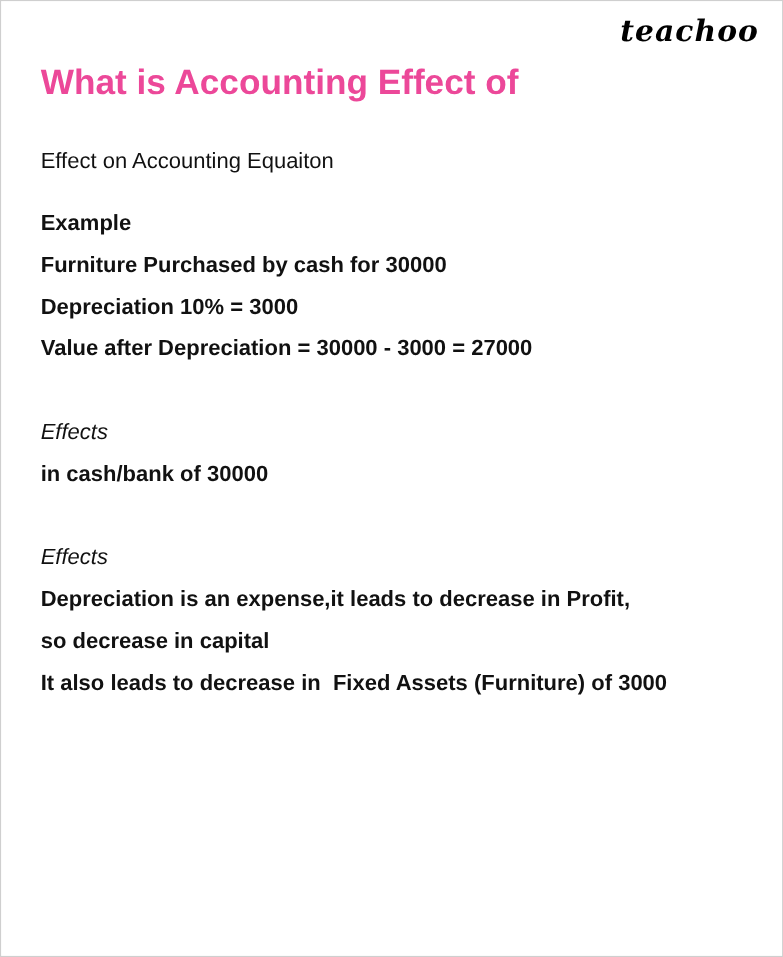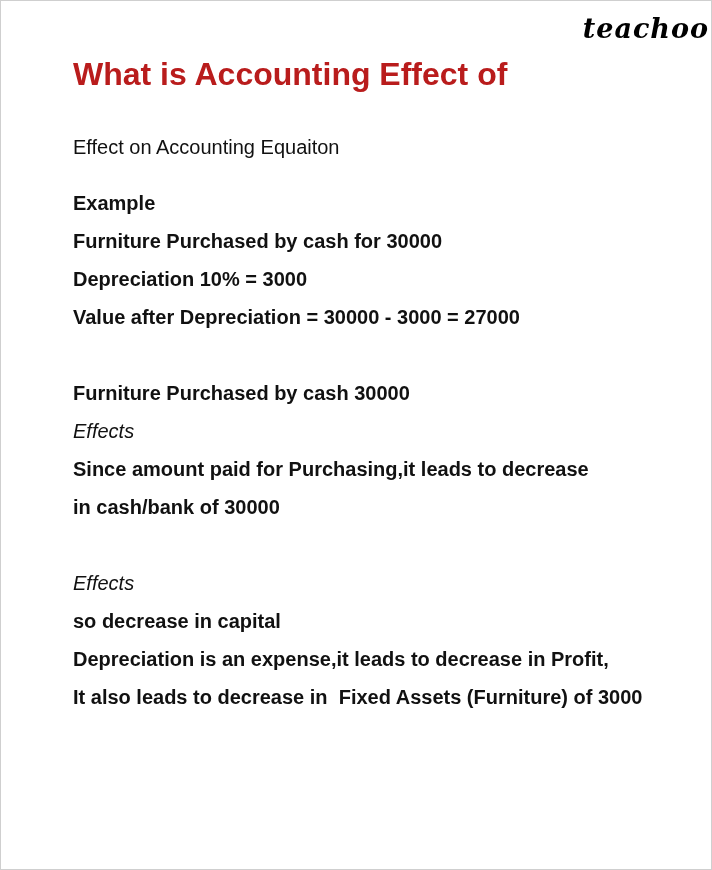--- a/index.html
+++ b/index.html
@@ -12,39 +12,38 @@
     width: 710px;
     height: 868px;
     background: #ffffff;
     border: 1px solid #cfcfcf;
     box-sizing: content-box;
     font-family: "Liberation Sans", sans-serif;
     color: #111111;
     overflow: hidden;
   }
   .content {
-    padding: 10px 2px 0 36px;
-    margin-left: 36px;
+    padding: 10px 21px 0 36px;
   }
   .brand-logo {
     text-align: right;
     font-family: "DejaVu Serif", serif;
     font-style: italic;
     font-weight: 700;
     font-size: 27px;
     line-height: 36px;
     color: #000000;
     letter-spacing: 1px;
   }
   .page-title {
     margin: 4px 0 0 0;
     font-size: 32px;
     line-height: 47px;
     font-weight: 700;
-    color: #b91c1c;
+    color: #ec4899;
   }
   .page-title span { display: block; }
   .intro-heading {
     margin: 30px 0 0 0;
     font-size: 20px;
     line-height: 38px;
     font-weight: 400;
     color: #111111;
   }
   .lines { margin-top: 18px; }
@@ -86,27 +85,25 @@
     <h2 class="intro-heading">Effect on Accounting Equaiton</h2>
 
     <div class="lines">
       <p class="line">Example</p>
       <p class="line">Furniture Purchased by cash for 30000</p>
       <p class="line">Depreciation 10% = 3000</p>
       <p class="line">Value after Depreciation = 30000 - 3000 = 27000</p>
     </div>
 
     <div class="section">
-      <h3 class="section-heading">Furniture Purchased by cash 30000</h3>
       <p class="effects-label">Effects</p>
-      <p class="line">Since amount paid for Purchasing,it leads to decrease</p>
       <p class="line">in cash/bank of 30000</p>
     </div>
 
     <div class="section">
       <p class="effects-label">Effects</p>
+      <p class="line">Depreciation is an expense,it leads to decrease in Profit,</p>
       <p class="line">so decrease in capital</p>
-      <p class="line">Depreciation is an expense,it leads to decrease in Profit,</p>
       <p class="line">It also leads to decrease in  Fixed Assets (Furniture) of 3000</p>
     </div>
 
   </div>
 </div>
 
 </body></html>

